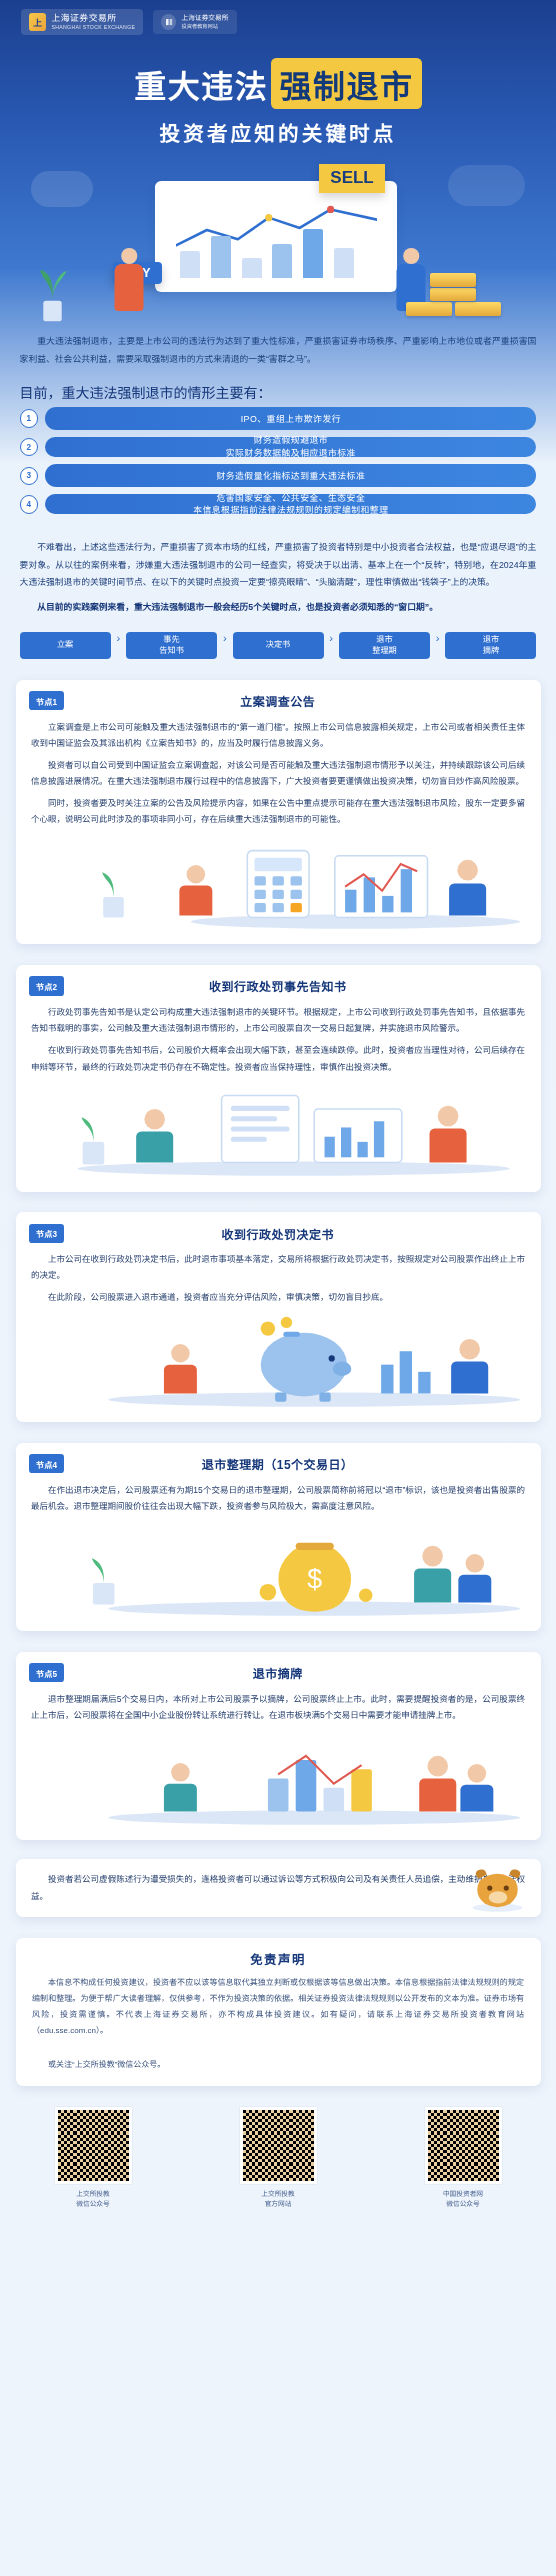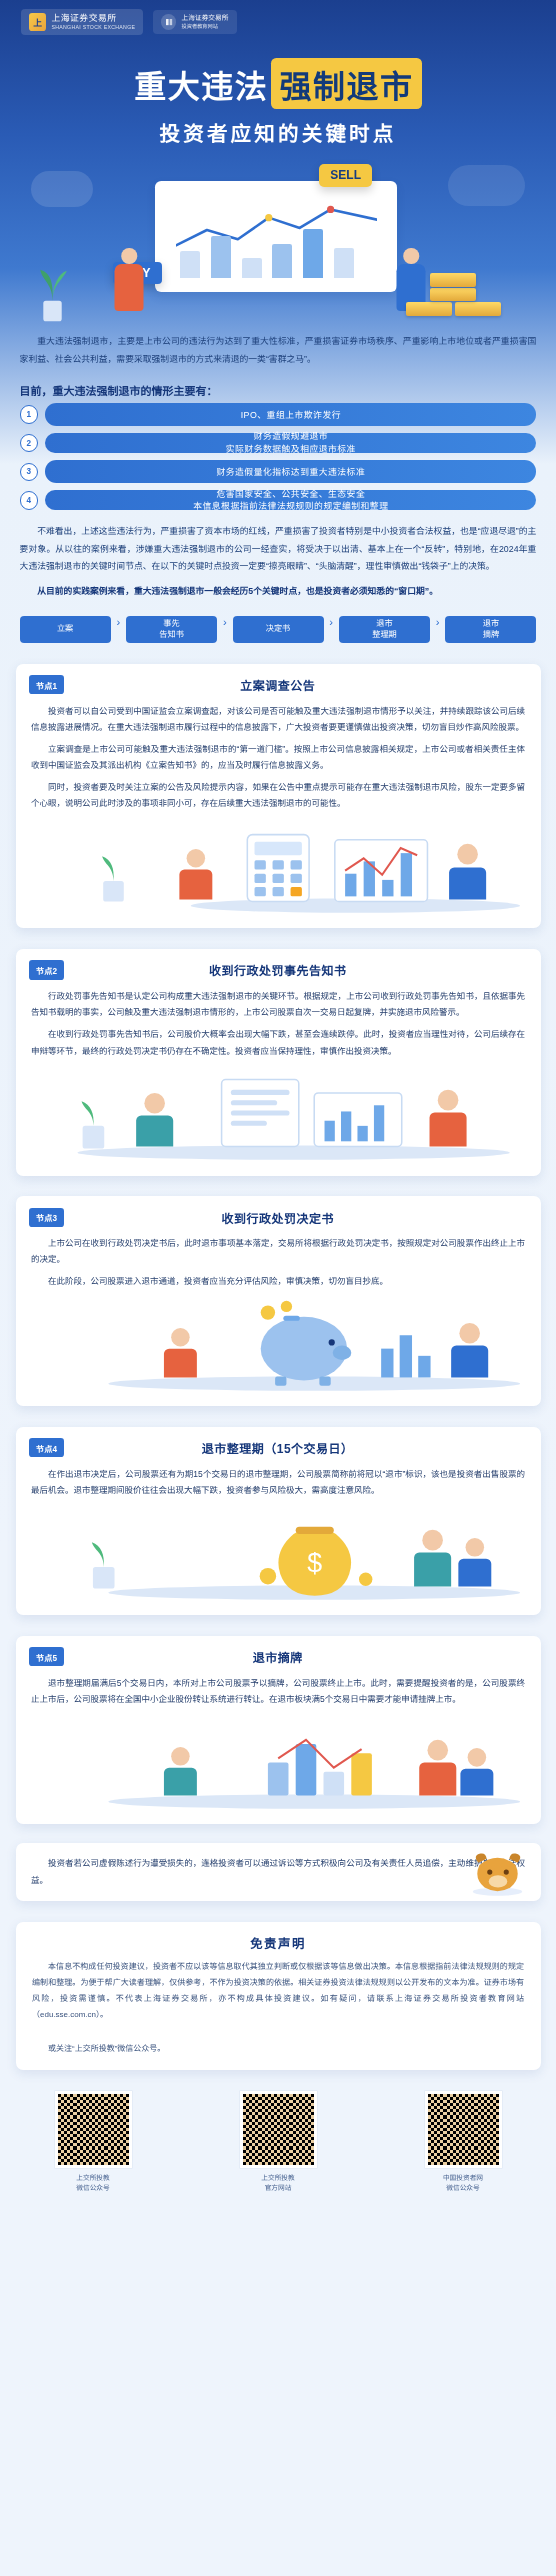--- a/index.html
+++ b/index.html
@@ -71,21 +71,21 @@
   }
   
   .ha-card {
     position:absolute; left: 155px; top: 20.6px; width: 242px; height: 111px;
     background:#ffffff; border-radius: 6.2px; box-shadow: 0 6.2px 15.5px rgba(10,40,90,.25);
   }
   .ha-card .bar { position:absolute; bottom:13.4px; width:19.6px; background:#cfe0f6; border-radius:2.1px 2.1px 0 0;}
   .ha-line { position:absolute; left:20.6px; top:18.5px; width:201px; height:62px;}
   .ha-sell {
     position:absolute; left: 319px; top: 4.1px; background:#f5c842; color:#173d80;
-    font-weight:bold; font-size: 12px; padding: 4.1px 11.3px; border-radius: 5px;
+    font-weight:bold; font-size: 17px; padding: 4.1px 11.3px; border-radius: 0;
     box-shadow: 0 4.1px 9.3px rgba(0,0,0,.18);
   }
   .ha-buy {
     position:absolute; left: 113px; top: 102px; background:#2f6fd0; color:#fff;
     font-weight:bold; font-size: 12.4px; padding: 4.1px 11.3px; border-radius: 4.1px;
     box-shadow: 0 4.1px 9.3px rgba(0,0,0,.18);
   }
   .ha-gold {
     position:absolute; right: 47px; bottom: 14.4px; width: 108px; height: 62px;
   }
@@ -98,21 +98,21 @@
   .ha-plant{position:absolute;left:29px;bottom:6.2px;width:46px;height:77px;}
 
   
   .intro {
     margin: 3.1px 19.6px 0;
     font-size: 8.8px; line-height: 17.5px; color:#1c3f79; text-align: justify;
     text-indent: 2em;
   }
   .sec-lead {
     margin: 13.4px 19.6px 5.2px;
-    font-size: 11px; font-weight: bold; color:#16377a;
+    font-size: 14px; font-weight: normal; color:#16377a;
   }
 
   
   .num-list { margin: 2.1px 19.6px 0; }
   .num-row { display:flex; align-items:center; margin-bottom: 7.2px; }
   .num-circle {
     width: 18.5px; height: 18.5px; border-radius: 50%; border: 1px solid #2f6fd0;
     color:#2f6fd0; display:flex;align-items:center;justify-content:center;
     font-size:8.2px; font-weight:bold; flex: none; background:#fff;
   }
@@ -306,21 +306,21 @@
     </div>
     <div class="num-row">
       <div class="num-circle">4</div>
       <div class="num-bar two-line">
         <span>危害国家安全、公共安全、生态安全</span>
         <span>本信息根据指前法律法规规则的规定编制和整理</span>
       </div>
     </div>
   </div>
 
-  <div class="intro" style="margin-top:13px;">不难看出，上述这些违法行为，严重损害了资本市场的红线，严重损害了投资者特别是中小投资者合法权益，也是“应退尽退”的主要对象。从以往的案例来看，涉嫌重大违法强制退市的公司一经查实，将受决于以出清、基本上在一个“反转”，特别地，在2024年重大违法强制退市的关键时间节点、在以下的关键时点投资一定要“擦亮眼睛”、“头脑清醒”，理性审慎做出“钱袋子”上的决策。</div>
+  <div class="intro" style="margin-top:25px;">不难看出，上述这些违法行为，严重损害了资本市场的红线，严重损害了投资者特别是中小投资者合法权益，也是“应退尽退”的主要对象。从以往的案例来看，涉嫌重大违法强制退市的公司一经查实，将受决于以出清、基本上在一个“反转”，特别地，在2024年重大违法强制退市的关键时间节点、在以下的关键时点投资一定要“擦亮眼睛”、“头脑清醒”，理性审慎做出“钱袋子”上的决策。</div>
   <div class="intro" style="margin-top:7.2px;font-weight:bold;color:#16377a;">从目前的实践案例来看，重大违法强制退市一般会经历5个关键时点，也是投资者必须知悉的“窗口期”。</div>
 
   <div class="flow">
     <div class="flow-item">立案</div>
     <div class="flow-arrow">›</div>
     <div class="flow-item" style="white-space:pre-line;">事先
 告知书</div>
     <div class="flow-arrow">›</div>
     <div class="flow-item">决定书</div>
     <div class="flow-arrow">›</div>
@@ -330,22 +330,22 @@
     <div class="flow-item" style="white-space:pre-line;">退市
 摘牌</div>
   </div>
 
   <div class="node">
     <div class="node-head">
       <div class="node-tag">节点1</div>
       <div class="node-title">立案调查公告</div>
     </div>
     <div class="node-body">
+      <p>立案调查是上市公司可能触及重大违法强制退市的“第一道门槛”。按照上市公司信息披露相关规定，上市公司或者相关责任主体收到中国证监会及其派出机构《立案告知书》的，应当及时履行信息披露义务。</p>
       <p>投资者可以自公司受到中国证监会立案调查起，对该公司是否可能触及重大违法强制退市情形予以关注，并持续跟踪该公司后续信息披露进展情况。在重大违法强制退市履行过程中的信息披露下，广大投资者要更谨慎做出投资决策，切勿盲目炒作高风险股票。</p>
-      <p>立案调查是上市公司可能触及重大违法强制退市的“第一道门槛”。按照上市公司信息披露相关规定，上市公司或者相关责任主体收到中国证监会及其派出机构《立案告知书》的，应当及时履行信息披露义务。</p>
       <p>同时，投资者要及时关注立案的公告及风险提示内容，如果在公告中重点提示可能存在重大违法强制退市风险，股东一定要多留个心眼，说明公司此时涉及的事项非同小可，存在后续重大违法强制退市的可能性。</p>
     </div>
     <div class="node-art">
       <svg class="svg-ill" width="100%" height="98" viewBox="0 0 980 190">
         <ellipse cx="640" cy="172" rx="320" ry="14" fill="#dbe7f7"></ellipse>
         <rect x="430" y="34" width="120" height="130" rx="10" fill="#ffffff" stroke="#c8dbf3" stroke-width="3"></rect>
         <rect x="444" y="48" width="92" height="26" rx="4" fill="#d7e7fb"></rect>
         <g fill="#9cc2ee">
           <rect x="444" y="84" width="22" height="18" rx="3"></rect>
             <rect x="479" y="84" width="22" height="18" rx="3"></rect>

